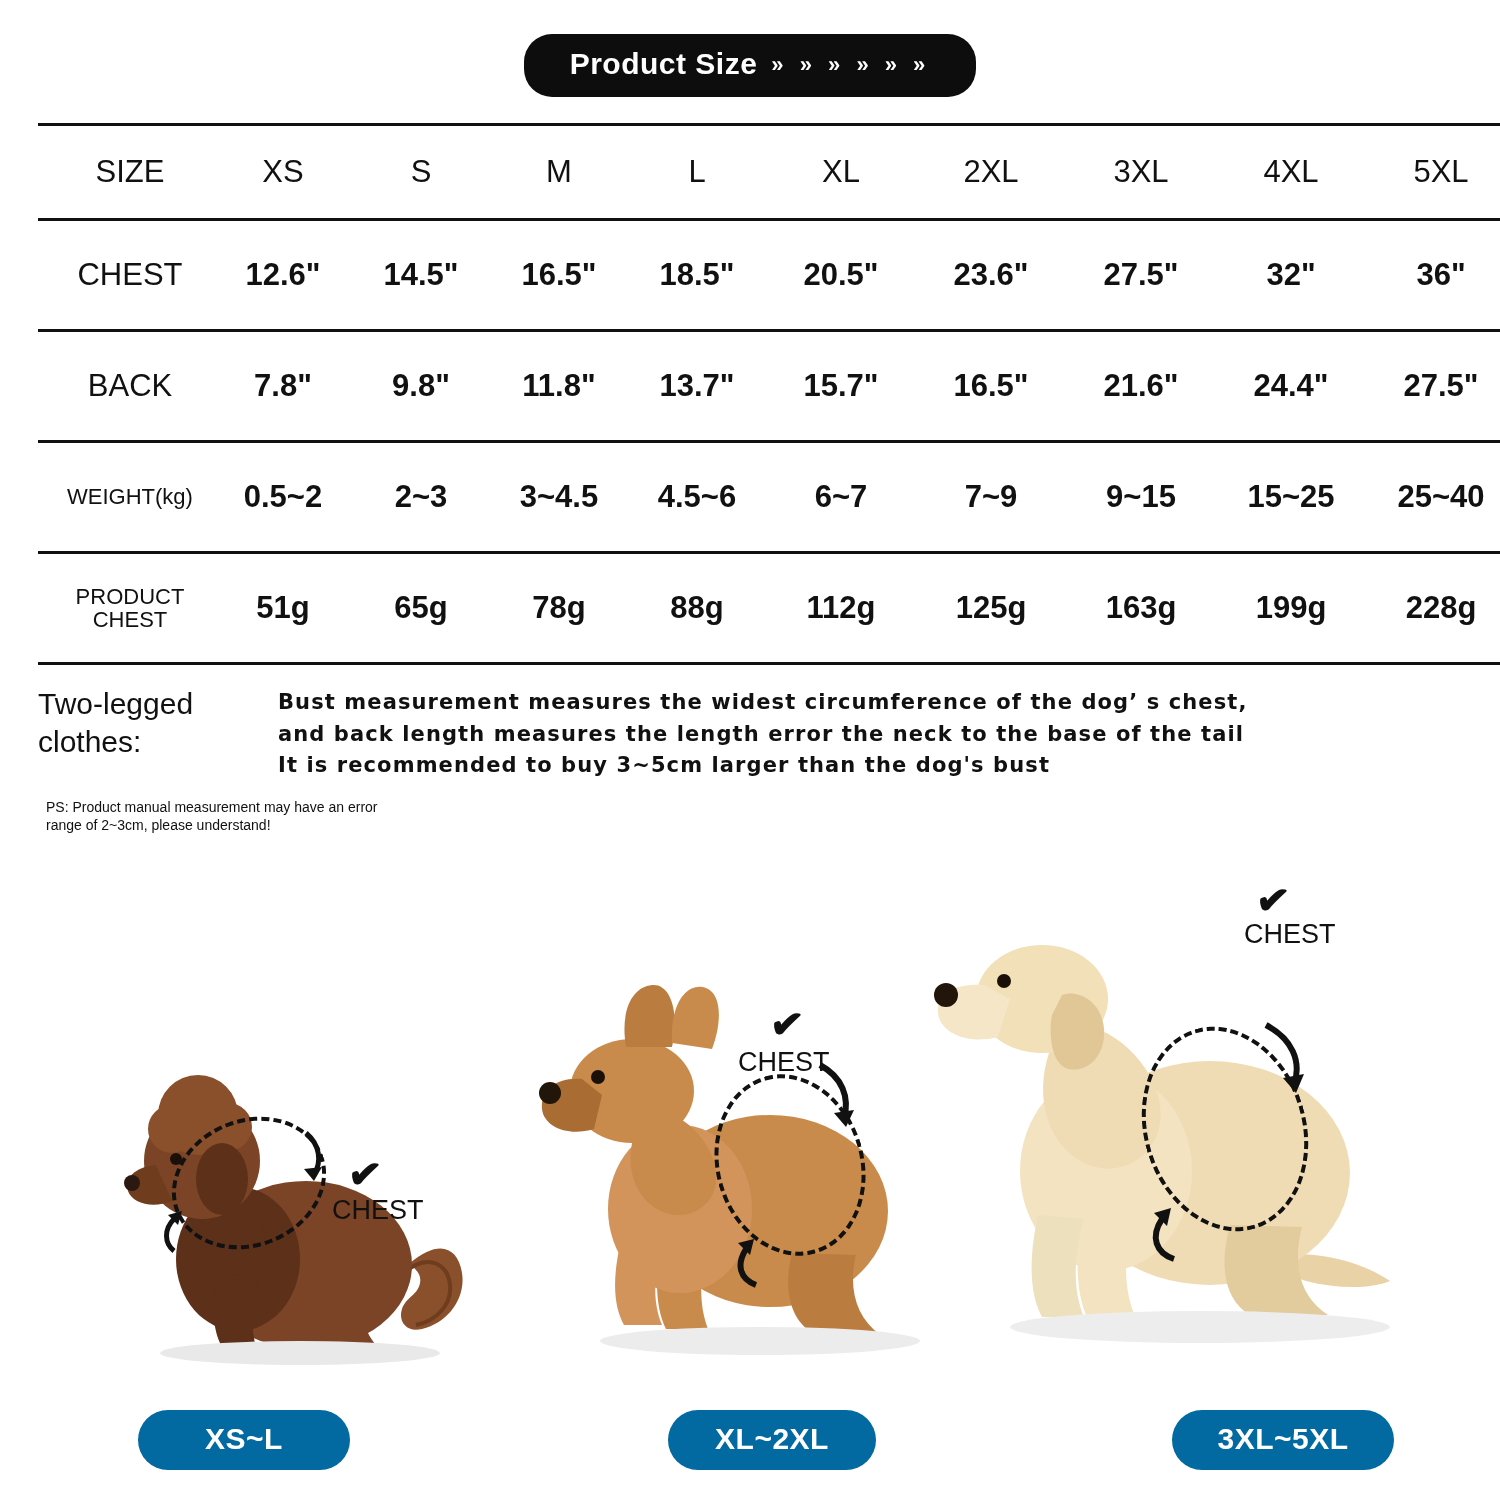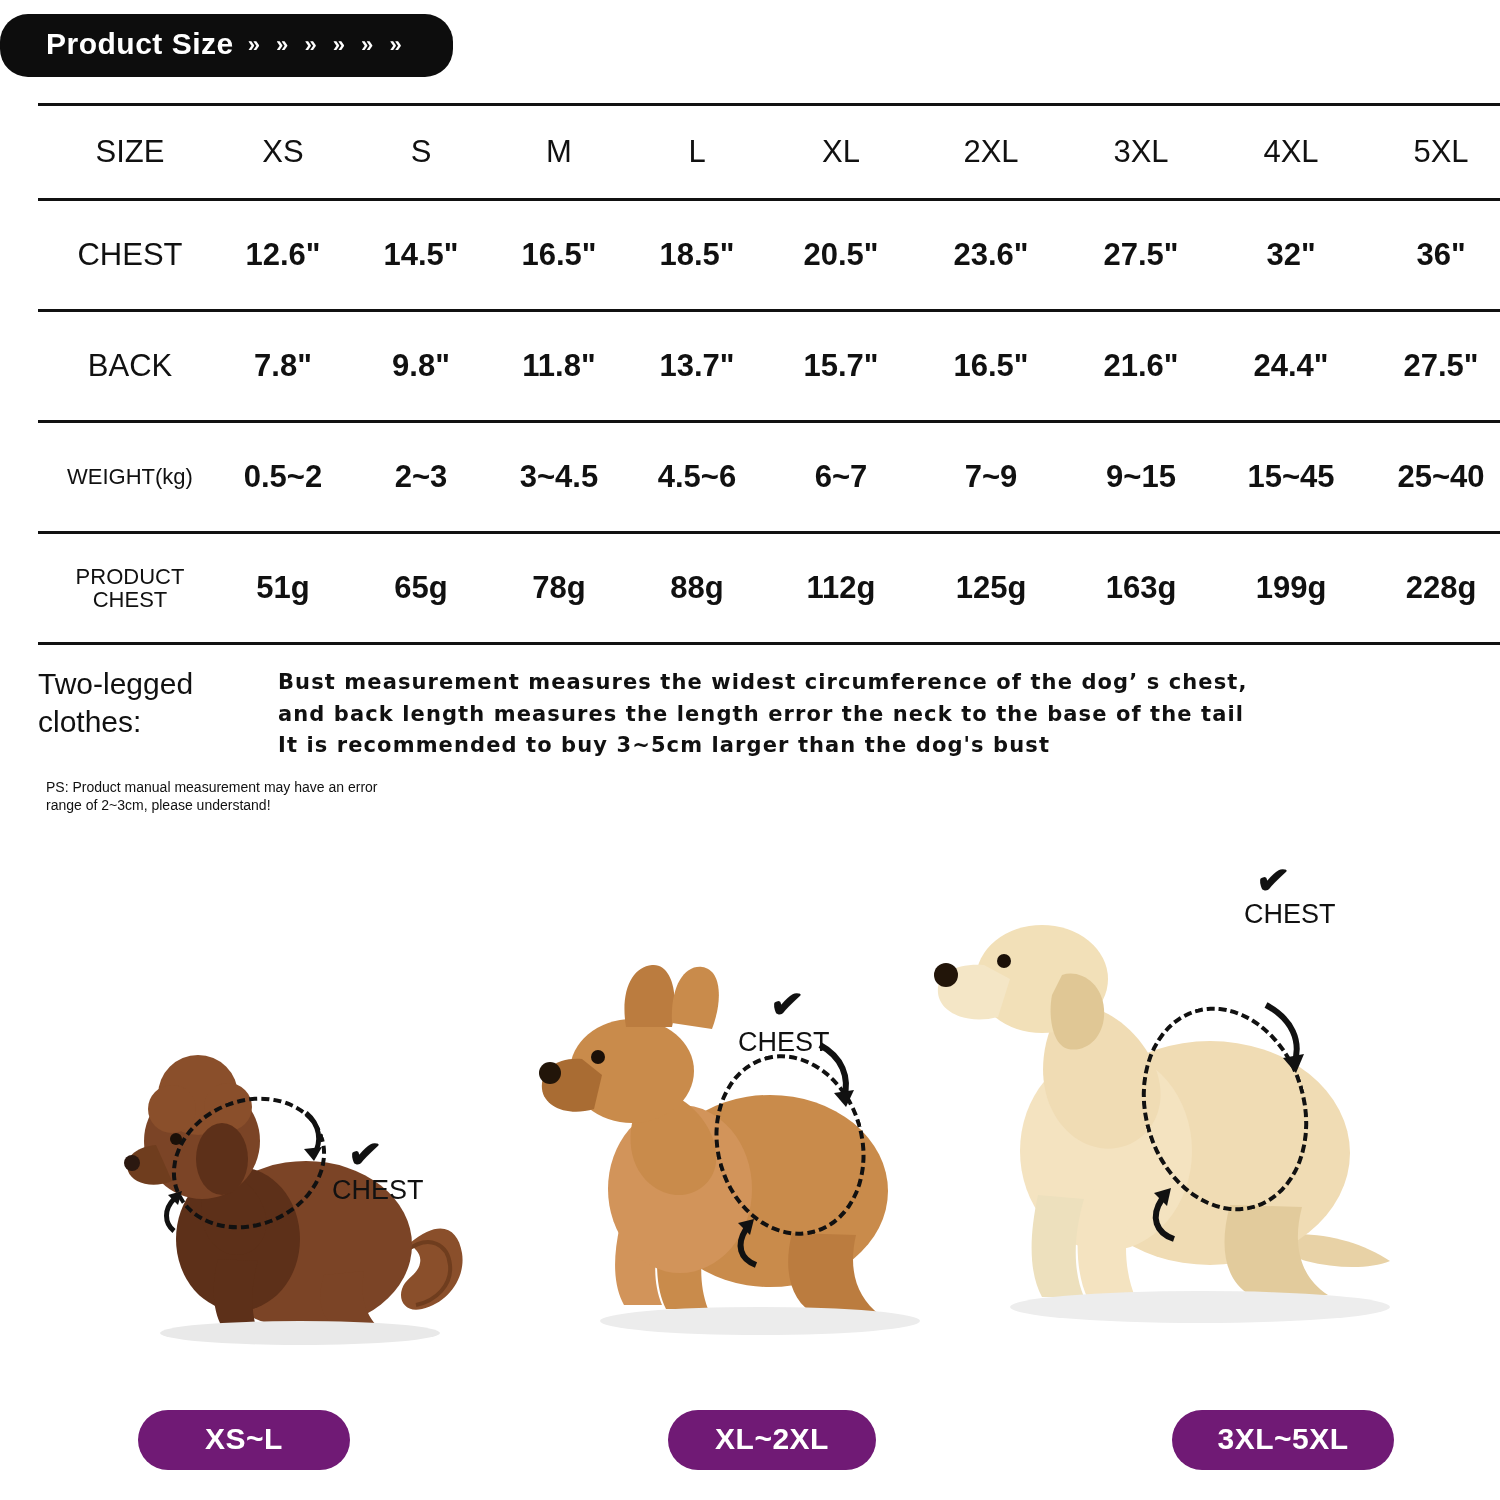--- a/index.html
+++ b/index.html
@@ -12,22 +12,22 @@
     height: 1500px;
     font-family: "Liberation Sans", sans-serif;
     color: #111111;
     position: relative;
     overflow: hidden;
   }
 
   
   .header-wrap {
     display: flex;
-    justify-content: flex-start;
-    padding-top: 14px;
+    justify-content: center;
+    padding-top: 34px;
   }
   .header-pill {
     background: #0d0d0d;
     color: #ffffff;
     border-radius: 28px;
     padding: 13px 46px 16px 46px;
     display: flex;
     align-items: center;
     gap: 14px;
   }
@@ -150,21 +150,21 @@
   
   .bottom-pills {
     position: absolute;
     bottom: 28px;
     left: 0;
     width: 1500px;
     height: 62px;
   }
   .size-pill {
     position: absolute;
-    background: #701a75;
+    background: #0369a1;
     color: #fff;
     border-radius: 30px;
     font-size: 30px;
     font-weight: bold;
     padding: 12px 0 14px 0;
     text-align: center;
     letter-spacing: 0.5px;
   }
 
   
@@ -236,21 +236,21 @@
 
       <tr class="data-row row-sep">
         <td class="rowlabel small">WEIGHT(kg)</td>
         <td>0.5~2</td>
         <td>2~3</td>
         <td>3~4.5</td>
         <td>4.5~6</td>
         <td>6~7</td>
         <td>7~9</td>
         <td>9~15</td>
-        <td>15~45</td>
+        <td>15~25</td>
         <td>25~40</td>
       </tr>
 
       <tr class="data-row row-sep">
         <td class="rowlabel small">
           <span>PRODUCT</span><br>
           <span>CHEST</span>
         </td>
         <td>51g</td>
         <td>65g</td>

